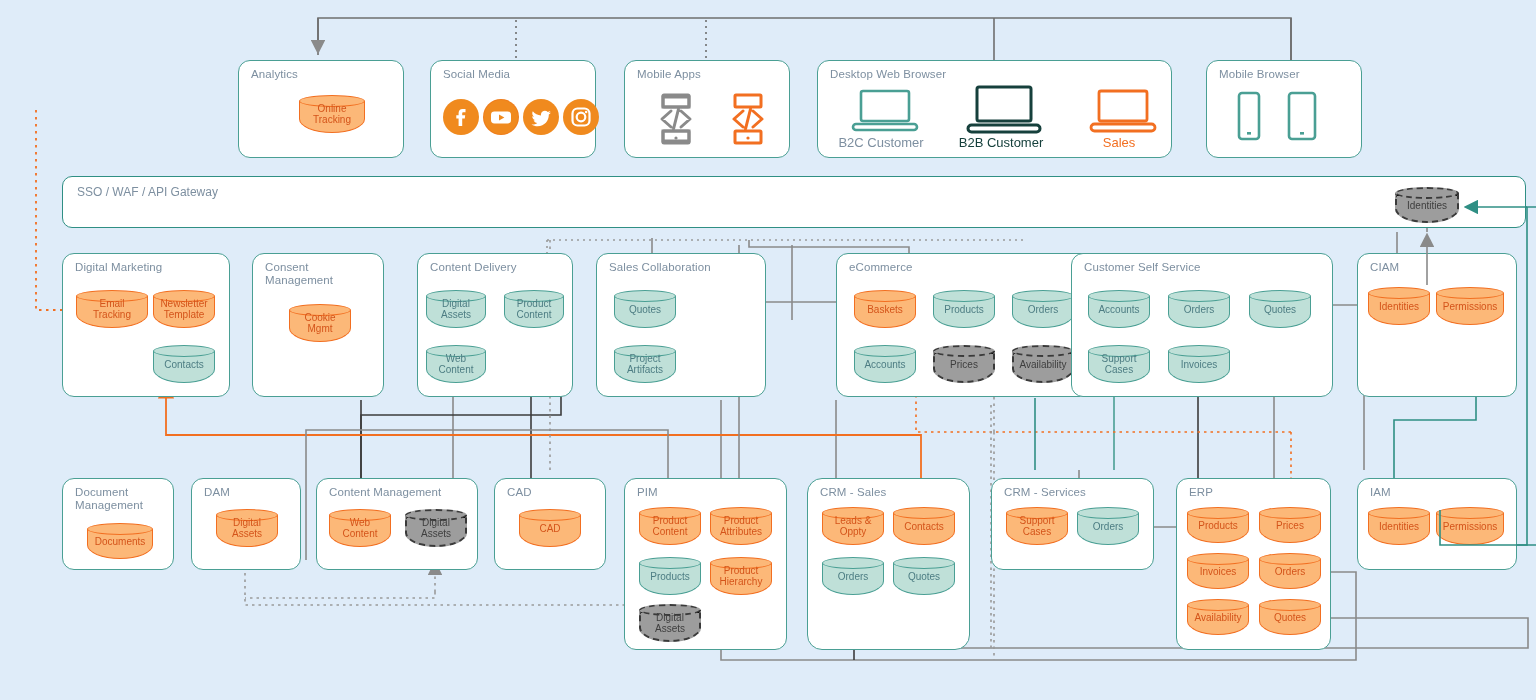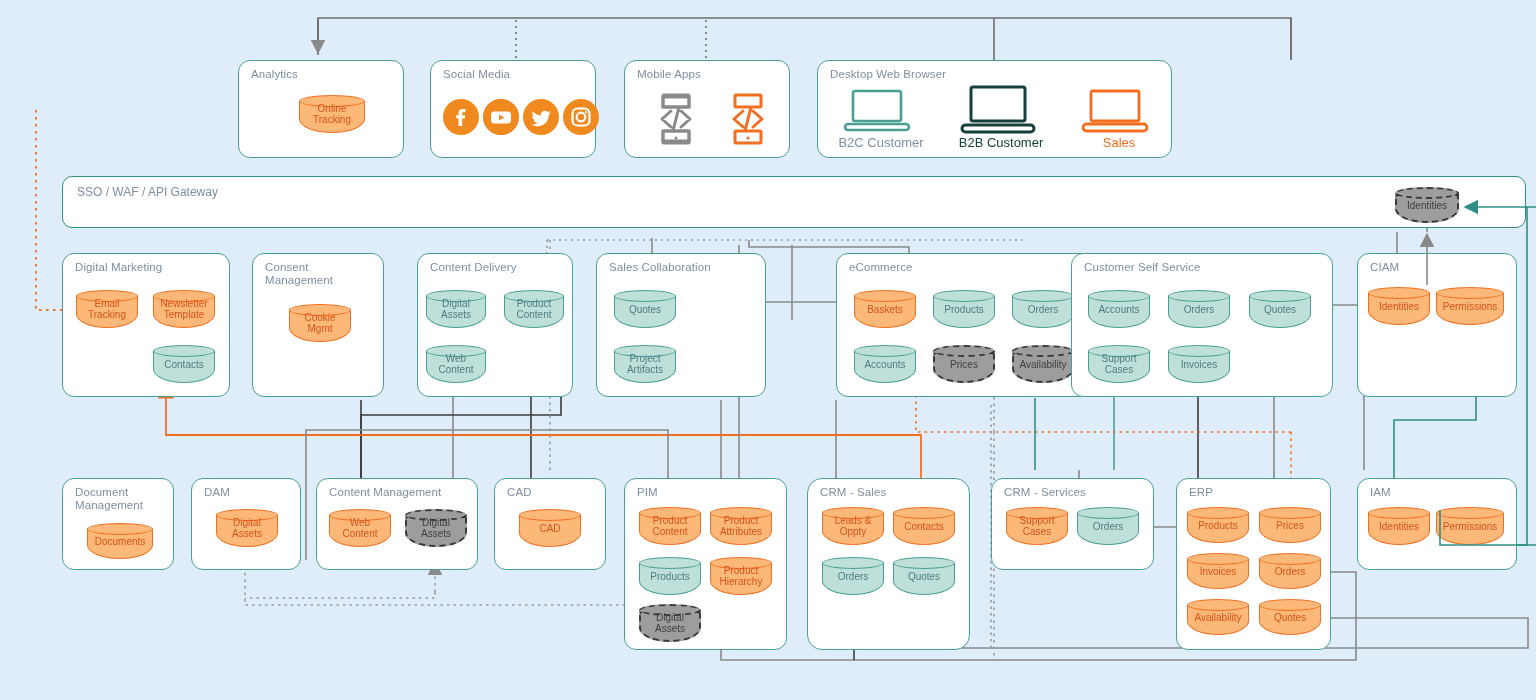--- a/index.html
+++ b/index.html
@@ -254,21 +254,21 @@
         <svg width="42" height="52" viewBox="0 0 42 52">
           <rect x="8" y="2" width="26" height="12" fill="none" stroke="#f26f21" stroke-width="3" rx="1"></rect>
           <rect x="8" y="38" width="26" height="12" fill="none" stroke="#f26f21" stroke-width="3" rx="1"></rect>
           <path d="M16 18 L7 26 L16 34 M26 18 L35 26 L26 34 M23.5 16 L18.5 36" fill="none" stroke="#f26f21" stroke-width="3" stroke-linecap="round" stroke-linejoin="round"></path>
           <circle cx="21" cy="45" r="1.6" fill="#f26f21"></circle>
         </svg>
       </div>
     </div>
   </div>
 
-  <div class="group" style="left:801px;top:60px;width:355px;height:98px;">
+  <div class="group" style="left:801px;top:60px;width:355px;height:98px;text-align:right;">
     <div class="gtitle">Desktop Web Browser</div>
     <div class="dev" style="position:absolute;left:24px;top:28px;width:78px;height:56px;">
       <svg width="70" height="46" viewBox="0 0 70 46">
         <rect x="11" y="2" width="48" height="30" rx="2" fill="none" stroke="#4a9f94" stroke-width="2.6"></rect>
         <rect x="3" y="35" width="64" height="6" rx="3" fill="none" stroke="#4a9f94" stroke-width="2.6"></rect>
       </svg>
       <div class="dev-lbl" style="color:#7d8fa0;">B2C Customer</div>
     </div>
     <div class="dev" style="position:absolute;left:140px;top:24px;width:86px;height:60px;">
       <svg width="80" height="52" viewBox="0 0 80 52">
@@ -279,33 +279,50 @@
     </div>
     <div class="dev" style="position:absolute;left:262px;top:28px;width:78px;height:56px;">
       <svg width="70" height="46" viewBox="0 0 70 46">
         <rect x="11" y="2" width="48" height="30" rx="2" fill="none" stroke="#f26f21" stroke-width="2.8"></rect>
         <rect x="3" y="35" width="64" height="7" rx="3.5" fill="none" stroke="#f26f21" stroke-width="2.8"></rect>
       </svg>
       <div class="dev-lbl" style="color:#f26f21;">Sales</div>
     </div>
   </div>
 
+  <div class="group" style="left:1190px;top:60px;width:156px;height:98px;">
+    <div class="gtitle">Mobile Browser</div>
+    <div class="icon-row" style="left:28px;top:30px;gap:22px;">
+      <div>
+        <svg width="28" height="52" viewBox="0 0 28 52">
+          <rect x="4" y="2" width="20" height="46" rx="3" fill="none" stroke="#4a9f94" stroke-width="2.6"></rect>
+          <rect x="12" y="41" width="4" height="2.6" fill="#4a9f94"></rect>
+        </svg>
+      </div>
+      <div>
+        <svg width="34" height="52" viewBox="0 0 34 52">
+          <rect x="4" y="2" width="26" height="46" rx="3" fill="none" stroke="#4a9f94" stroke-width="2.6"></rect>
+          <rect x="15" y="41" width="4" height="2.6" fill="#4a9f94"></rect>
+        </svg>
+      </div>
+    </div>
+  </div>
 
   <div class="bar" style="left:46px;top:176px;width:1464px;height:52px;">
     <div class="gtitle">SSO / WAF / API Gateway</div>
   </div>
   <div class="cyl gray dashed" style="left:1379px;top:187px;width:64px;height:36px;z-index:5;">
     <div class="body"></div>
     <div class="top"></div>
     <div class="lbl">Identities</div>
   </div>
 
   <div class="group" style="left:46px;top:253px;width:168px;height:144px;">
     <div class="gtitle">Digital Marketing</div>
-    <div class="cyl orange" style="left:13px;top:36px;width:62px;height:38px;">
+    <div class="cyl orange" style="left:13px;top:36px;width:72px;height:38px;">
       <div class="body"></div>
         <div class="top"></div>
       <div class="lbl">Email
 Tracking</div>
     </div>
     <div class="cyl orange" style="left:90px;top:36px;width:62px;height:38px;">
       <div class="body"></div>
         <div class="top"></div>
       <div class="lbl">Newsletter
 Template</div>

